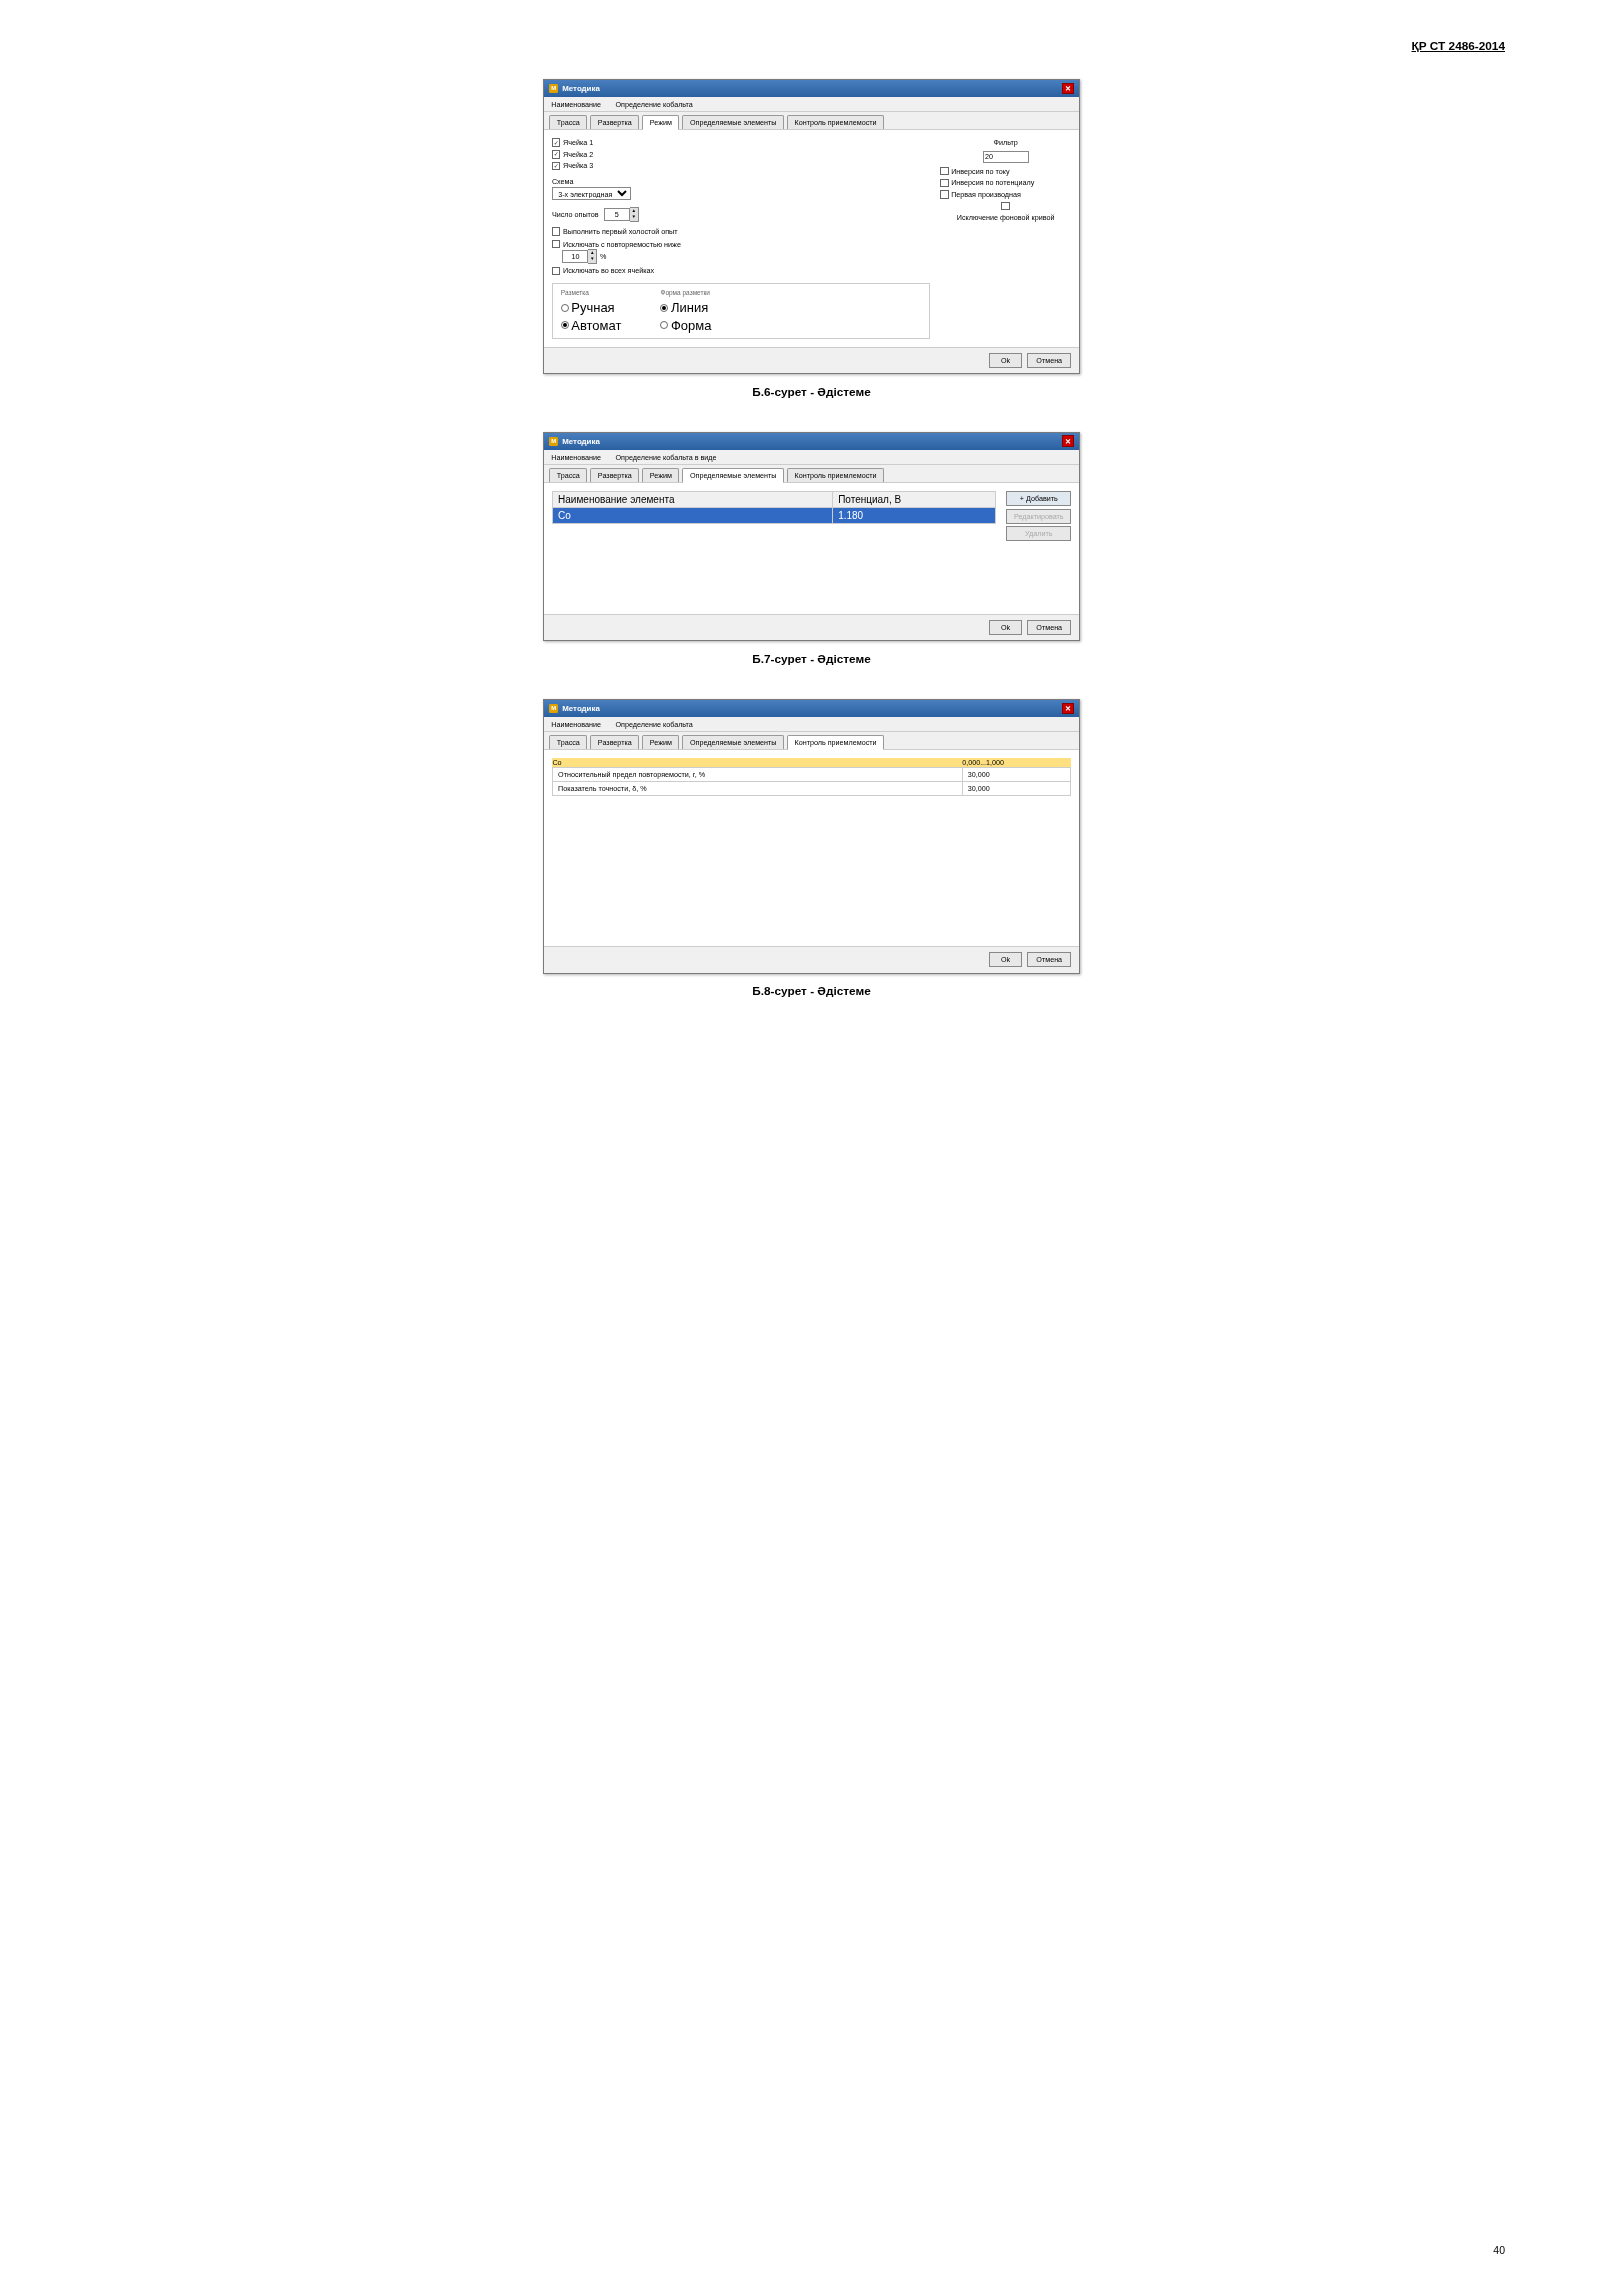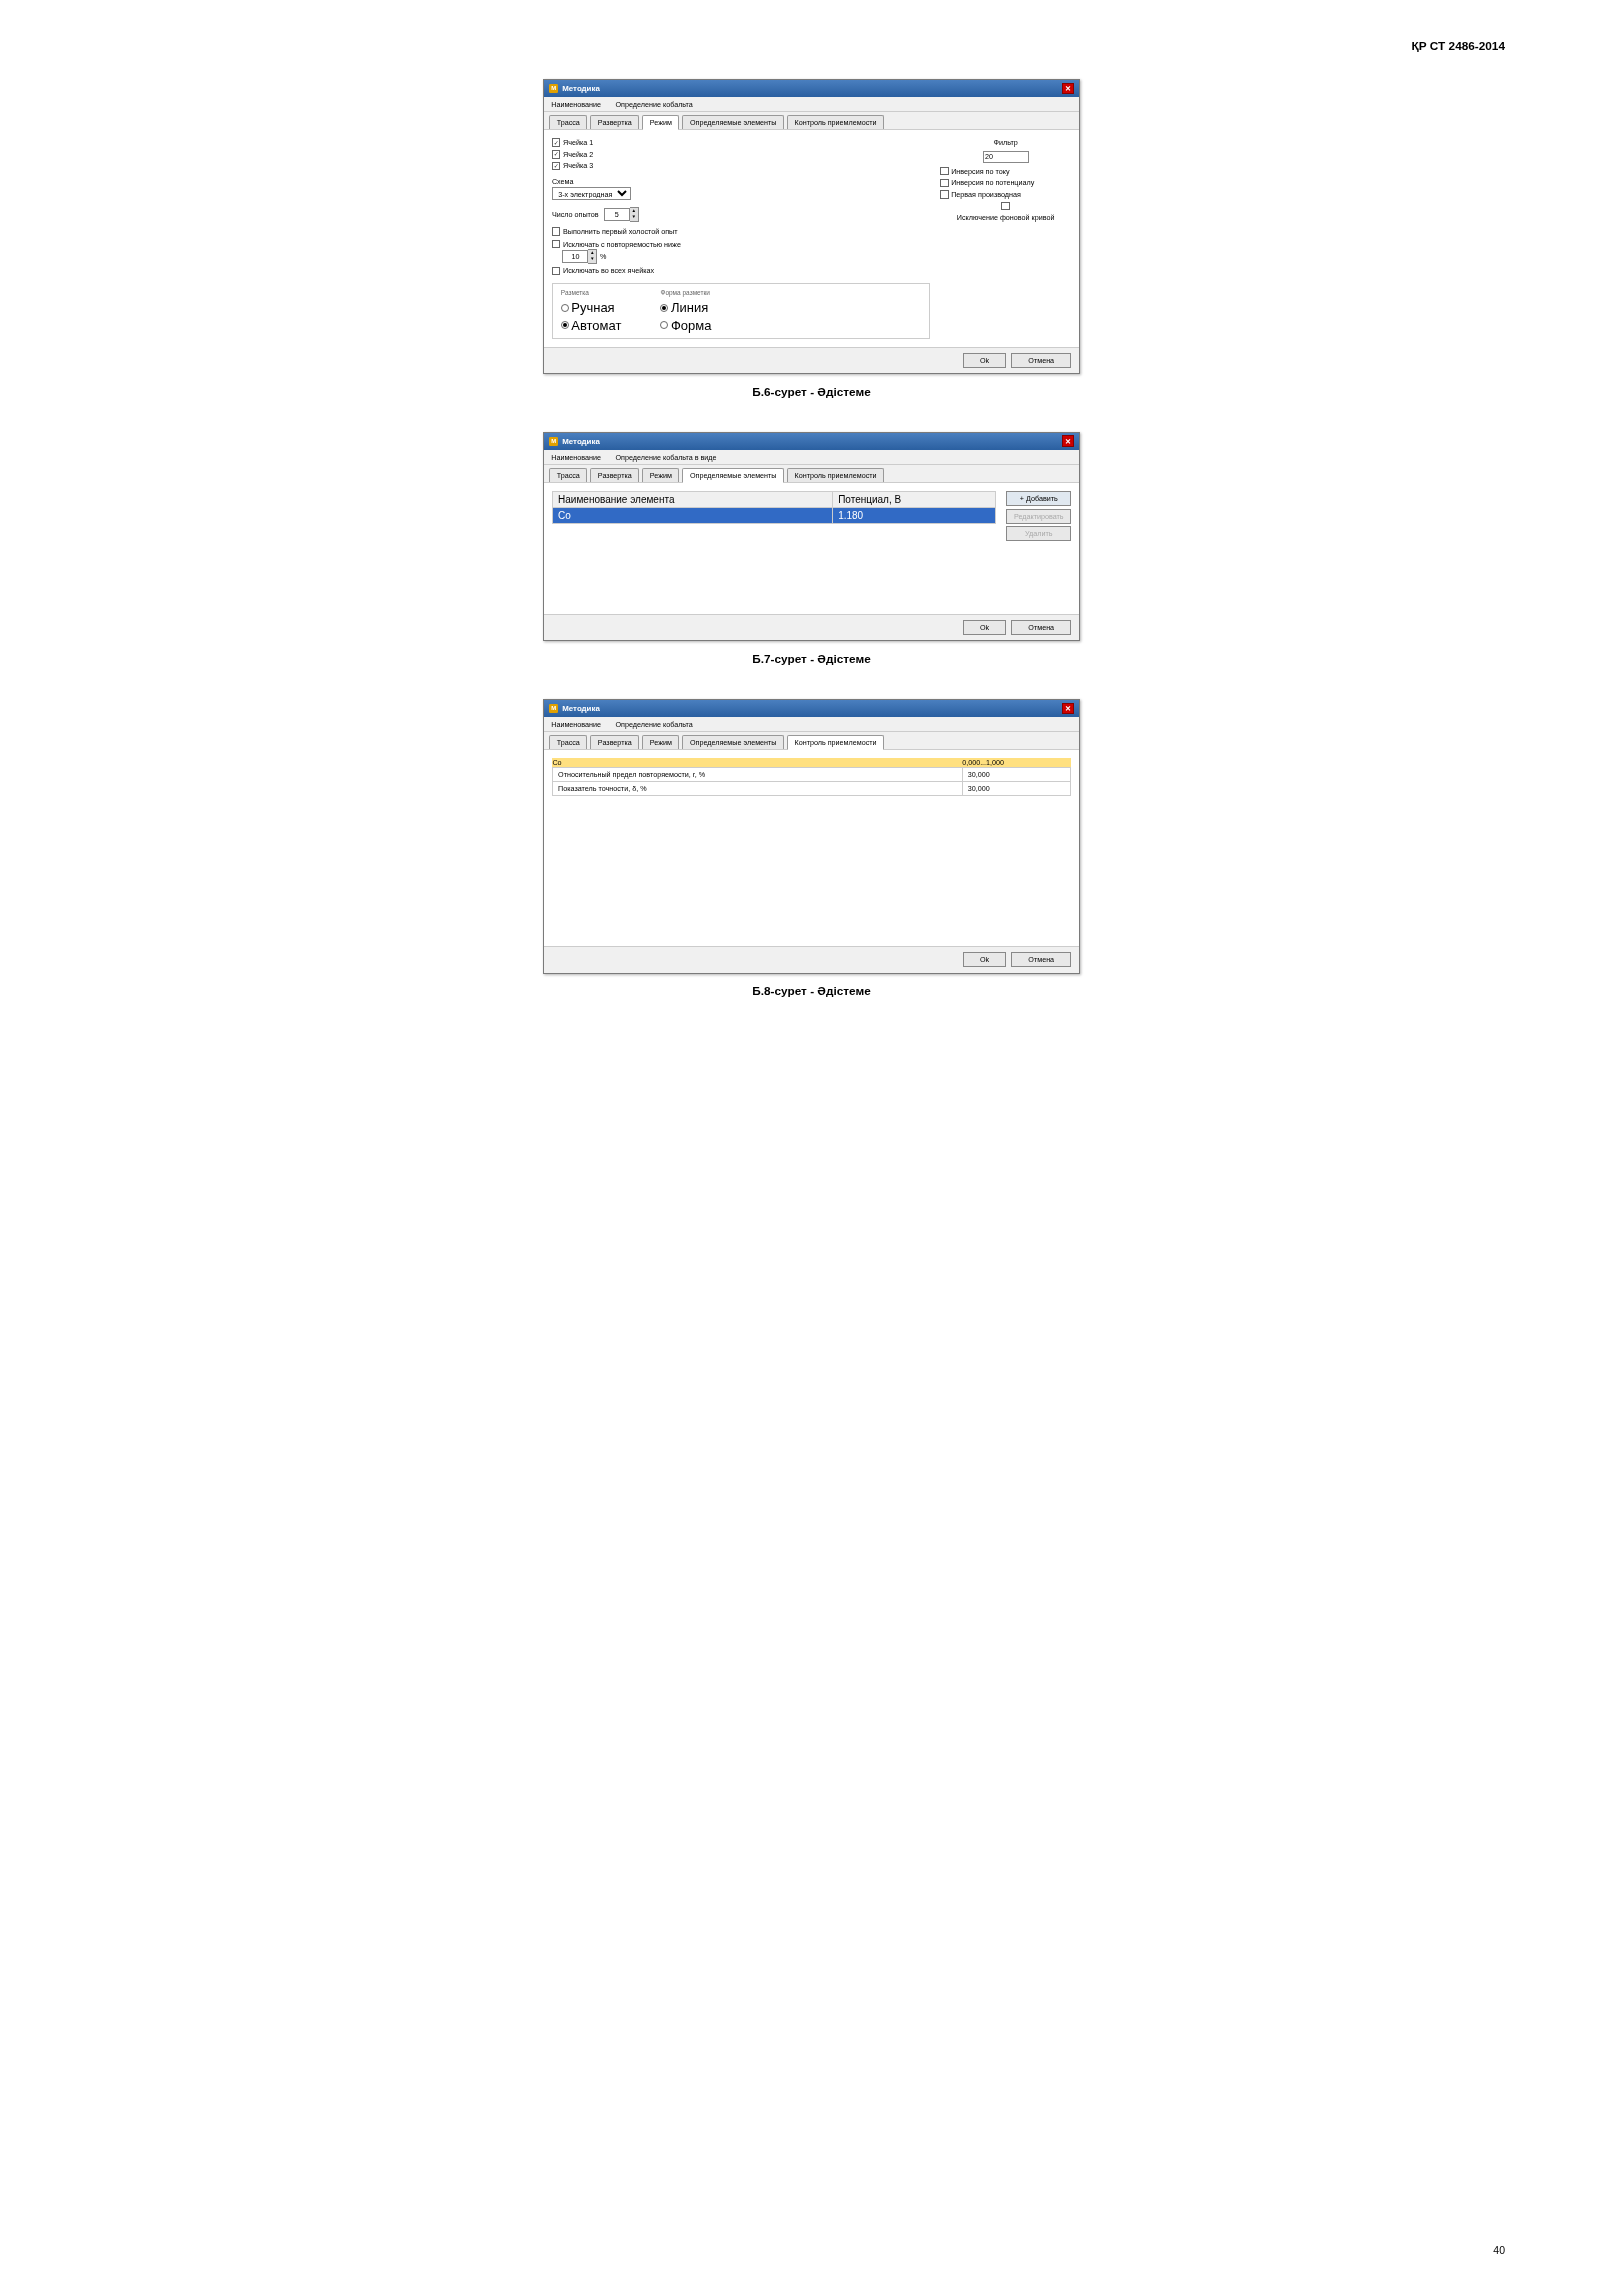--- a/index.html
+++ b/index.html
@@ -15,20 +15,21 @@
 
     .page-content {
       padding: 39px 118px;
     }
 
     .page-header {
       text-align: right;
       font-size: 11.8px;
       font-weight: bold;
       margin-bottom: 26px;
+      text-decoration: underline;
     }
 
     .figure-block {
       margin-bottom: 33px;
     }
 
     .figure-caption {
       text-align: center;
       font-size: 11.8px;
       font-weight: bold;
@@ -135,21 +136,21 @@
     .win-footer {
       background: #f0f0f0;
       padding: 5.2px 7.9px;
       border-top: 0.7px solid #ccc;
       display: flex;
       justify-content: flex-end;
       gap: 5.2px;
     }
 
     .win-btn {
-      padding: 2px 16px;
+      padding: 2px 8px;
       border: 0.7px solid #888;
       background: #e8e8e8;
       cursor: pointer;
       font-size: 7.2px;
       min-width: 33px;
       text-align: center;
     }
 
     
     .dlg1-content {

